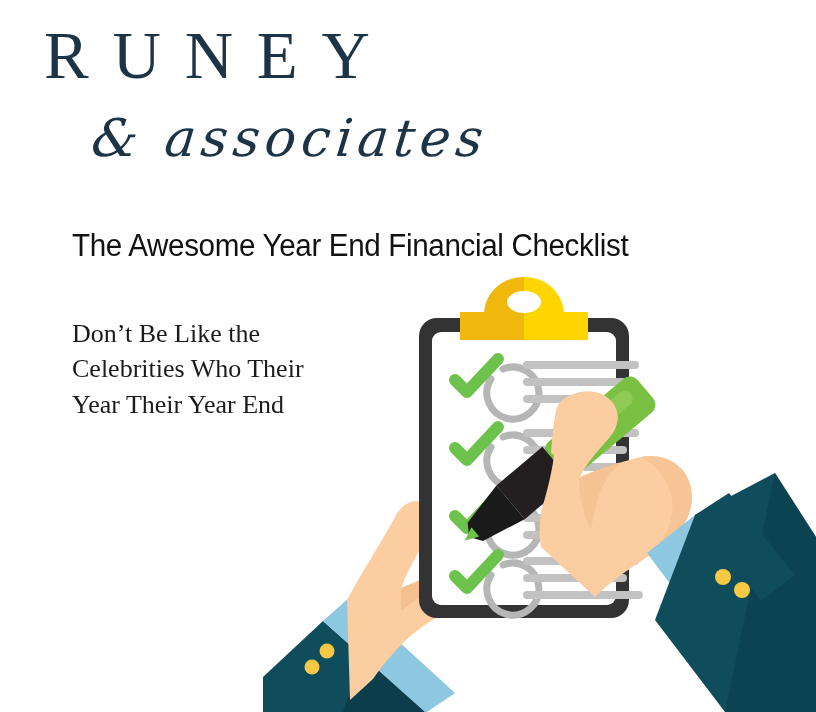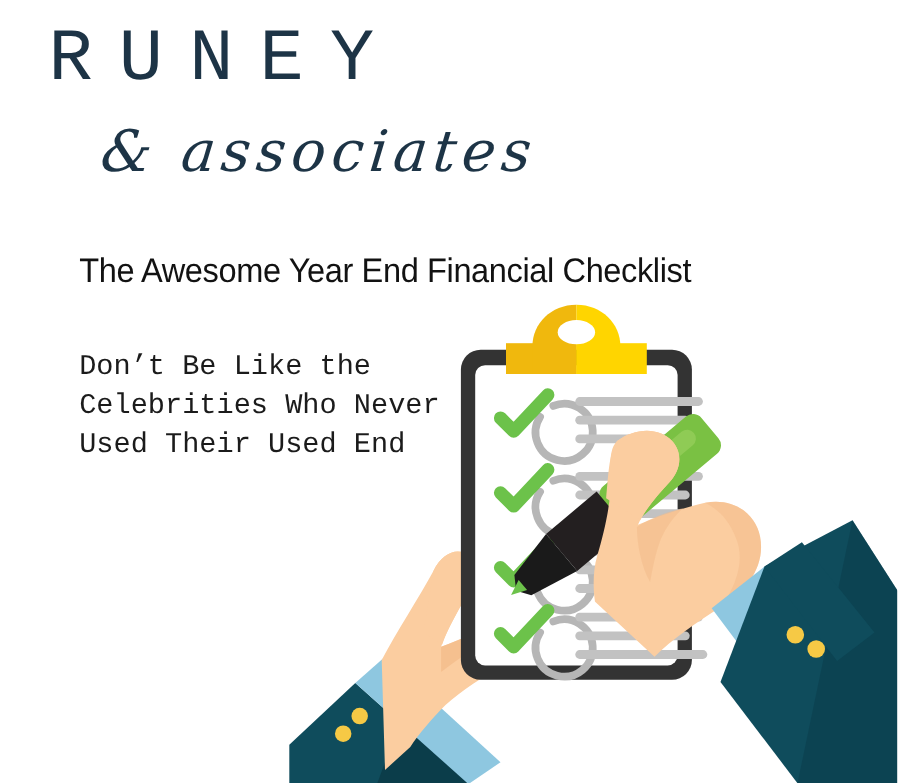--- a/index.html
+++ b/index.html
@@ -18,21 +18,21 @@
     background: #ffffff;
     overflow: hidden;
   }
 
   
   .logo-wordmark {
     position: absolute;
     left: 44px;
     top: 22px;
     width: 500px;
-    font-family: Liberation Mono, monospace;
+    font-family: Liberation Serif, serif;
     font-size: 67px;
     line-height: 1;
     letter-spacing: 0.355em;
     color: #1d3446;
     white-space: nowrap;
     font-weight: 400;
   }
   .logo-script {
     position: absolute;
     left: 92px;
@@ -60,21 +60,21 @@
     transform: scaleX(0.955);
     transform-origin: left top;
     white-space: nowrap;
     font-weight: 400;
   }
   .blurb {
     position: absolute;
     left: 72px;
     top: 316px;
     width: 320px;
-    font-family: Liberation Mono, monospace;
+    font-family: Liberation Serif, serif;
     font-size: 26px;
     line-height: 1.36;
     color: #1b1b1b;
     font-weight: 400;
   }
   .blurb .ln { display: block; white-space: nowrap; }
 
   
   .illus {
     position: absolute;
@@ -91,22 +91,22 @@
 <div id="page">
 
   <div class="logo-wordmark">RUNEY</div>
 
   <div class="logo-script">&amp; associates</div>
 
   <div class="headline">The Awesome Year End Financial Checklist</div>
 
   <div class="blurb">
     <span class="ln">Don’t Be Like the</span>
-    <span class="ln">Celebrities Who Never</span>
-    <span class="ln">Used Their Used End</span>
+    <span class="ln">Celebrities Who Their</span>
+    <span class="ln">Year Their Year End</span>
   </div>
 
   <div class="illus">
     <svg viewBox="0 0 561 437" xmlns="http://www.w3.org/2000/svg" aria-hidden="true">
 
       <g>
 
         <path d="M 8 437 L 8 402 L 68 346 L 170 437 Z" fill="#0f4c5c"></path>
         <path d="M 88 437 L 112 372 L 170 437 Z" fill="#0b3d4a"></path>
 

